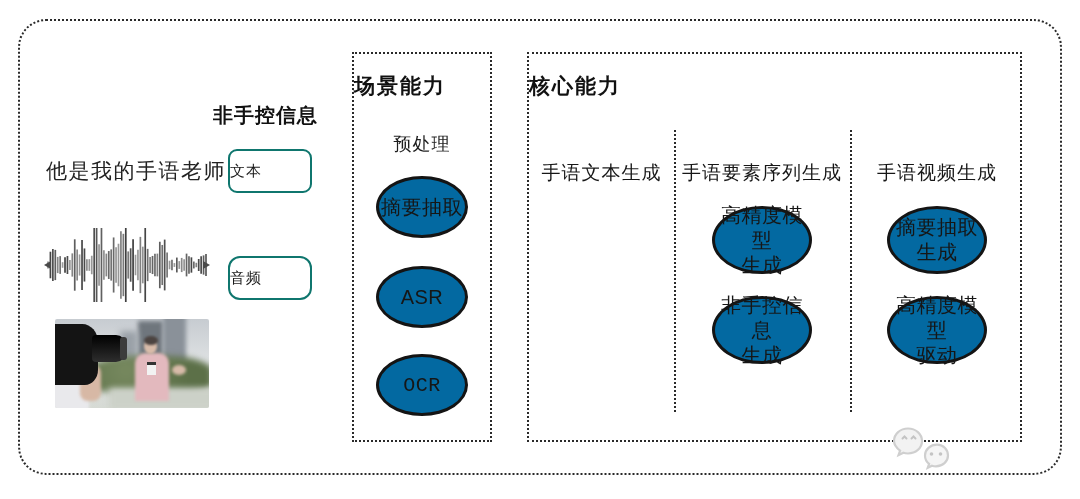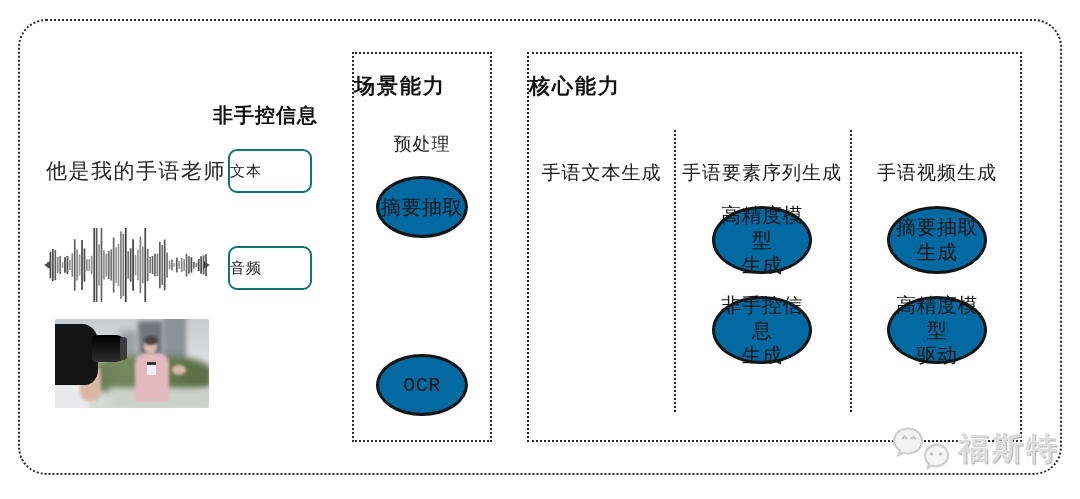--- a/index.html
+++ b/index.html
@@ -26,21 +26,21 @@
     position:absolute; left:46px; top:157px; width:180px;
     font-size:21px; color:#222; letter-spacing:1.5px; white-space:nowrap;
   }
   .io-box {
     position:absolute; left:228px; width:84px; height:44px;
     border:2px solid #0f766e; border-radius:9px; background:#fff;
     display:flex; align-items:center; justify-content:flex-start;
     font-size:15px; color:#1a1a1a; letter-spacing:1px;
   }
   .io-box.t1 { top:149px; }
-  .io-box.t2 { top:246px; }
+  .io-box.t2 { top:256px;border-radius:12px; }
   .io-box.t3 { top:342px; }
 
   .waveform { position:absolute; left:44px; top:226px; width:166px; height:78px; }
 
   
   .photo {
     position:absolute; left:55px; top:319px; width:154px; height:89px;
     border-radius:2px; overflow:hidden; background:linear-gradient(#c7ccd1,#e0e3e4 52%,#d6dad4);
   }
   .photo .bldg1 { position:absolute; left:54%; top:2%; width:16%; height:62%; background:#6f767d; filter:blur(2px); }
@@ -203,20 +203,21 @@
     <span>文本</span>
   </div>
   <div class="io-box t2">
     <span>音频</span>
   </div>
 
   <div class="cap-box scene-box">
     <div class="cap-title">场景能力</div>
     <div class="sub-label">预处理</div>
     <div class="ellipse e1">摘要抽取</div>
+    <div class="ellipse e2">ASR</div>
     <div class="ellipse e3">OCR</div>
   </div>
 
   <div class="cap-box core-box">
     <div class="cap-title">核心能力</div>
     <div class="col-divider d1"></div>
     <div class="col-divider d2"></div>
 
     <div class="col col1">
       <div class="col-header">手语文本生成</div>
@@ -247,16 +248,15 @@
       </g>
       <g stroke="#c4c4c4" stroke-width="2" fill="none" stroke-linecap="round">
         <path d="M10.5 14.5l2-2 2 2"></path>
         <path d="M19.5 14.5l2-2 2 2"></path>
       </g>
       <g fill="#c4c4c4">
         <circle cx="39.5" cy="30" r="1.8"></circle>
         <circle cx="48.5" cy="30" r="1.8"></circle>
       </g>
     </svg>
-    <span class="wm-text">福斯特</span>
   </div>
 
 </div>
 
 </body></html>

